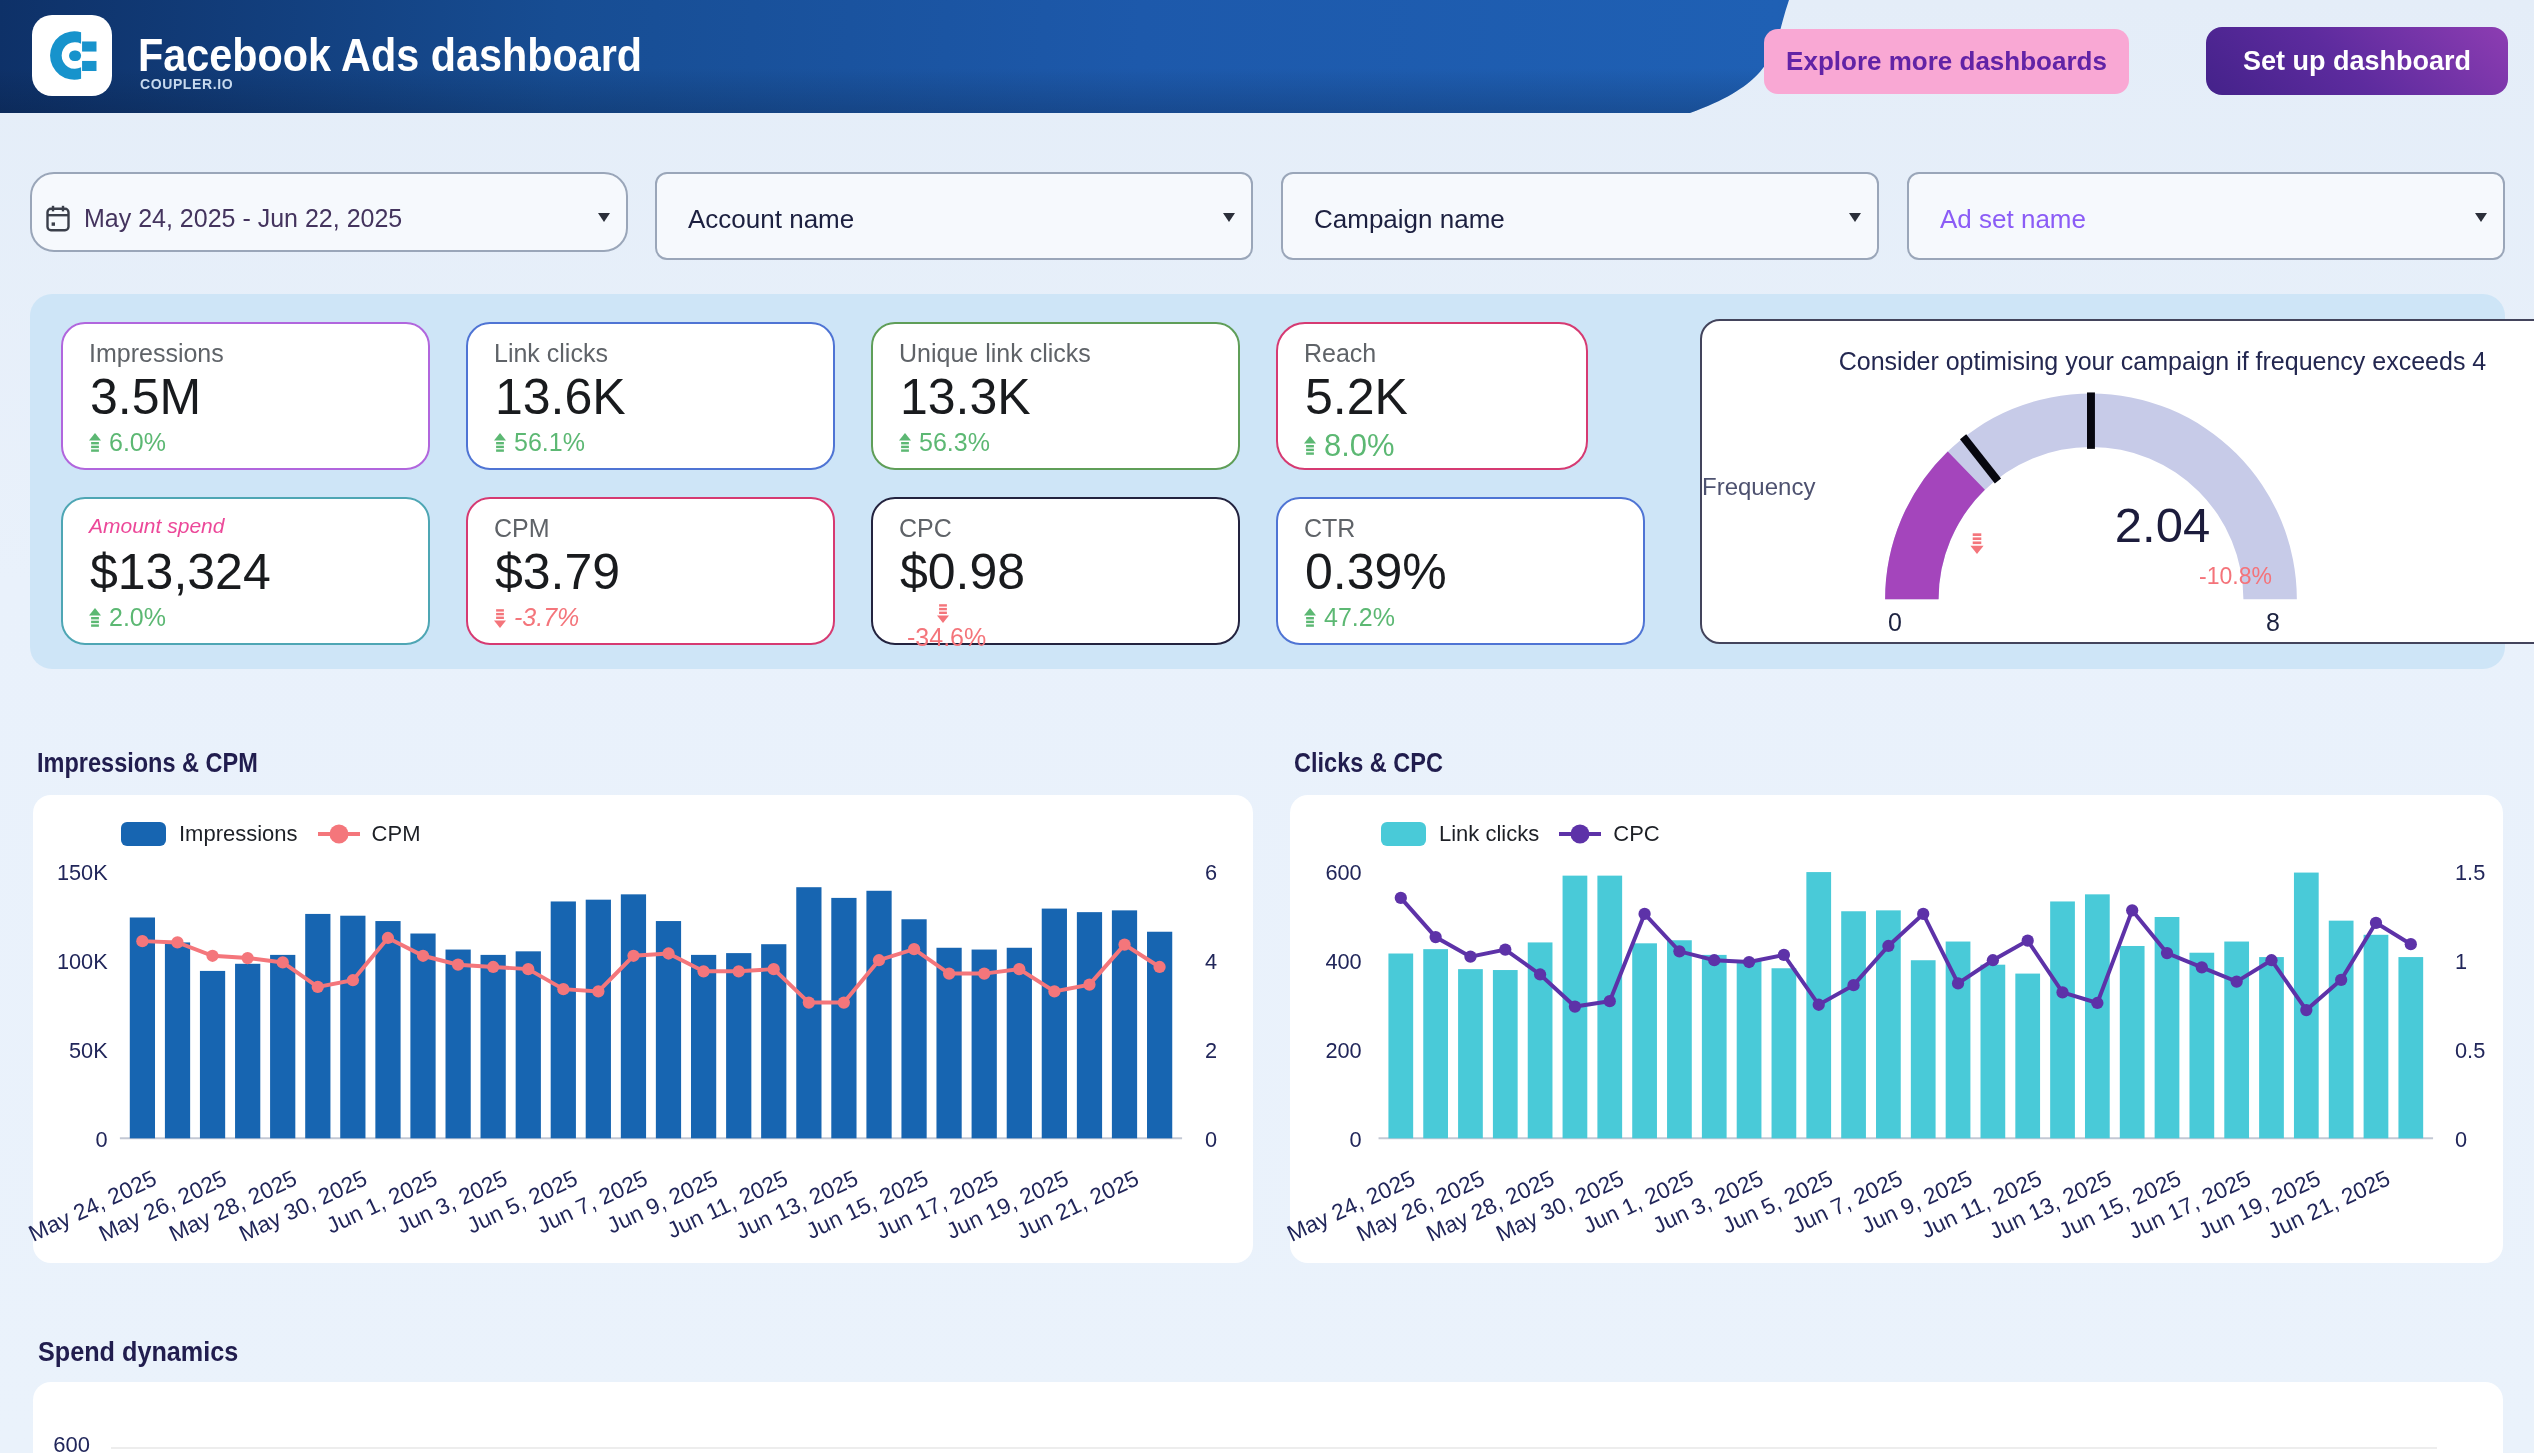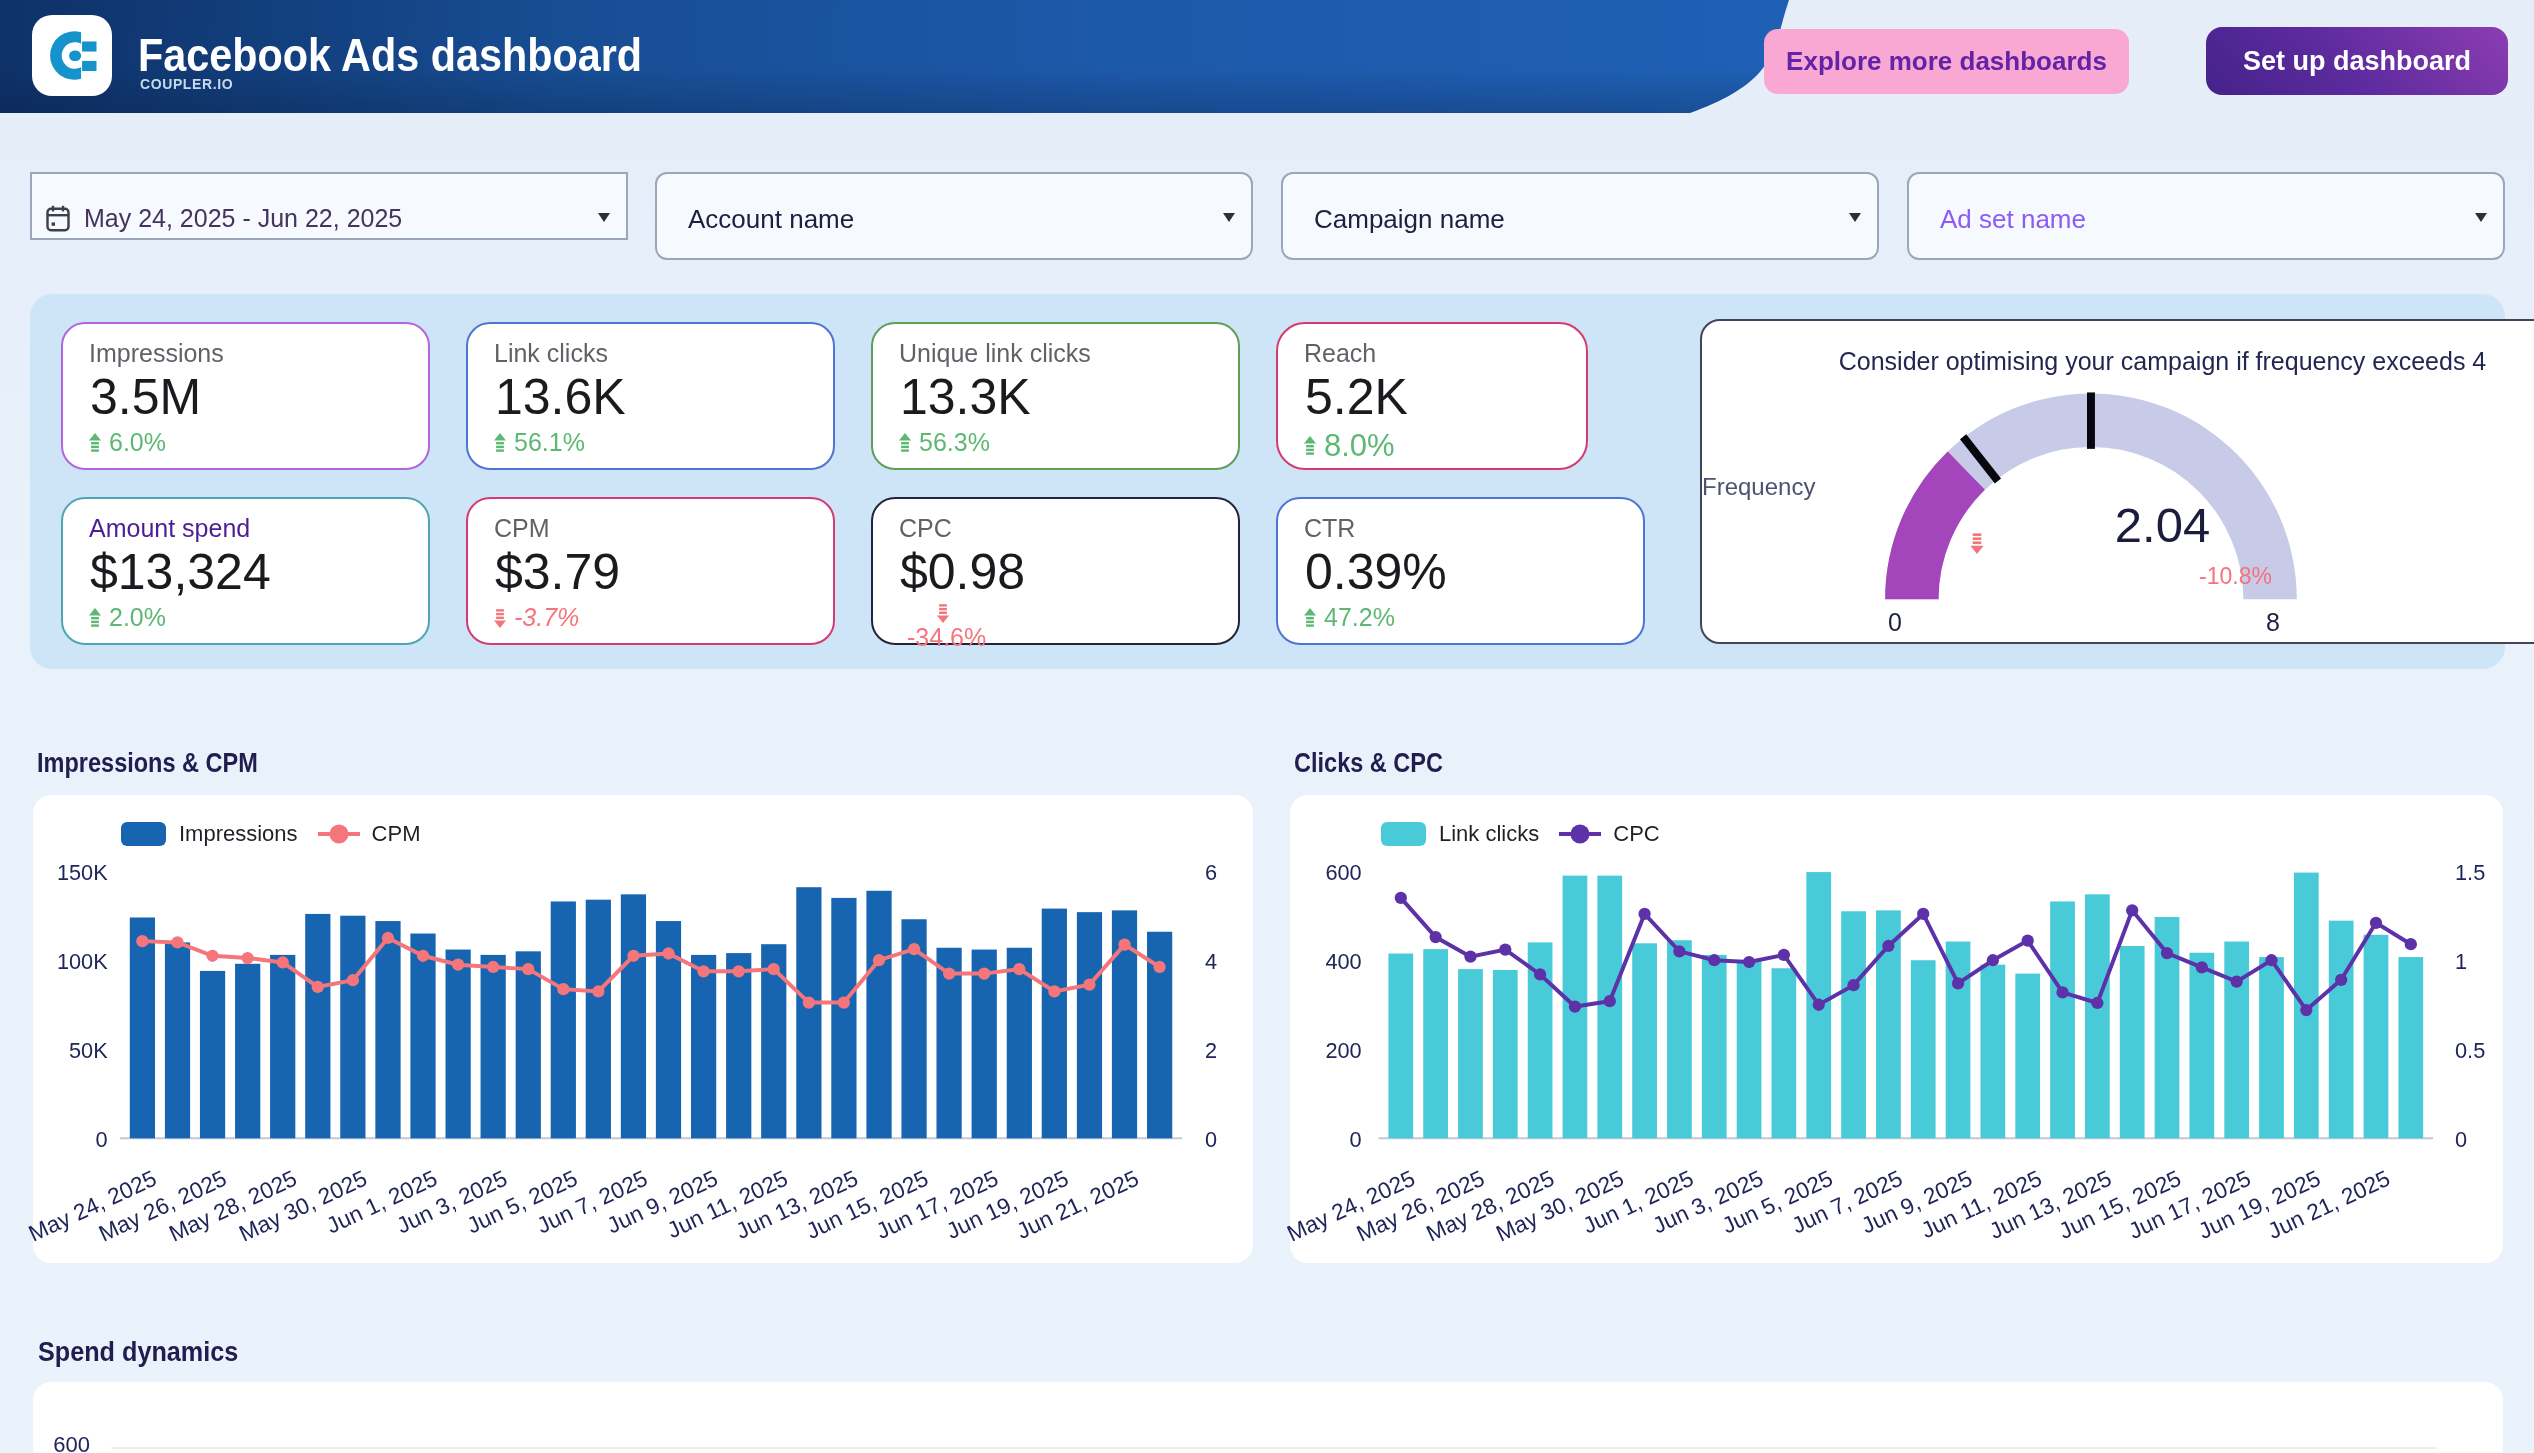--- a/index.html
+++ b/index.html
@@ -15,21 +15,21 @@
   <rect x="50.7" y="26.8" width="14.6" height="10.2"></rect>
   <rect x="50.7" y="46.5" width="14.6" height="10.2"></rect>
  </g>
 </svg>
   </div>
 <div style="position:absolute;left:138px;top:27px;font-size:47px;font-weight:700;color:#fff;transform:scaleX(0.88);transform-origin:left;">Facebook Ads dashboard</div>
 <div style="position:absolute;left:140px;top:76px;font-size:14px;font-weight:700;letter-spacing:0.6px;color:#c6d9ee;">COUPLER.IO</div>
 <div style="position:absolute;left:1764px;top:29px;width:365px;height:65px;background:#f9a8d4;border-radius:14px;display:flex;align-items:center;justify-content:center;font-size:26px;font-weight:700;color:#6223a6;white-space:nowrap;">Explore more dashboards</div>
 <div style="position:absolute;left:2206px;top:27px;width:302px;height:68px;background:linear-gradient(45deg,#44228a 0%,#5d2b9e 45%,#8d3db2 100%);border-radius:16px;display:flex;align-items:center;justify-content:center;font-size:27px;font-weight:700;color:#fff;white-space:nowrap;">Set up dashboard</div>
 
-  <div style="position:absolute;left:30px;top:172px;width:598px;height:68px;background:#f6f9fd;border:2px solid #9aa6b9;border-radius:0;">
+  <div style="position:absolute;left:30px;top:172px;width:598px;height:80px;background:#f6f9fd;border:2px solid #9aa6b9;border-radius:24px;">
     <div style="position:absolute;left:14px;top:31px;"><svg width="24" height="27" viewBox="0 0 24 27" fill="none" stroke="#3a3f4a" stroke-width="2.4">
 <rect x="1.5" y="3.8" width="21" height="21.5" rx="3.5"></rect>
 <line x1="1.5" y1="10.2" x2="22.5" y2="10.2"></line>
 <line x1="7" y1="0.8" x2="7" y2="6.4"></line>
 <line x1="17" y1="0.8" x2="17" y2="6.4"></line>
 <rect x="5.6" y="17.4" width="3.4" height="3.4" fill="#3a3f4a" stroke="none"></rect>
 </svg></div>
     <div style="position:absolute;left:52px;top:30px;font-size:25px;color:#44345e;">May 24, 2025 - Jun 22, 2025</div>
     <div style="position:absolute;left:566px;top:39px;width:0;height:0;border-left:6px solid transparent;border-right:6px solid transparent;border-top:9px solid #2b2f3a;"></div>
   </div>
@@ -104,21 +104,21 @@
         <path d="M6 0 L12 7.4 H0 Z" fill="#5cb873"></path>
         <rect x="2.1" y="9" width="7.8" height="2.4" fill="#5cb873"></rect>
         <rect x="2.1" y="12.7" width="7.8" height="2.4" fill="#5cb873"></rect>
         <rect x="2.1" y="16.4" width="7.8" height="2.4" fill="#5cb873"></rect>
       </svg>
       <span style="margin-left:8px;font-size:31px;color:#5cb873;">8.0%</span>
     </div>
   </div>
 
   <div style="position:absolute;left:61px;top:497px;width:369px;height:148px;background:#fff;border:2.5px solid #4ea6b4;border-radius:24px;">
-    <div style="position:absolute;left:26px;top:15px;font-size:25px;color:#4c1d95;">Amount spend</div>
+    <div style="position:absolute;left:26px;top:15px;font-size:21px;color:#ec4899;font-style:italic;">Amount spend</div>
     <div style="position:absolute;left:27px;top:44px;font-size:50px;color:#191b1e;">$13,324</div>
     <div style="position:absolute;left:26px;top:104px;display:flex;align-items:center;">
       <svg width="12" height="20" viewBox="0 0 12 20">
         <path d="M6 0 L12 7.4 H0 Z" fill="#5cb873"></path>
         <rect x="2.1" y="9" width="7.8" height="2.4" fill="#5cb873"></rect>
         <rect x="2.1" y="12.7" width="7.8" height="2.4" fill="#5cb873"></rect>
         <rect x="2.1" y="16.4" width="7.8" height="2.4" fill="#5cb873"></rect>
       </svg>
       <span style="margin-left:8px;font-size:25px;color:#5cb873;">2.0%</span>
     </div>

